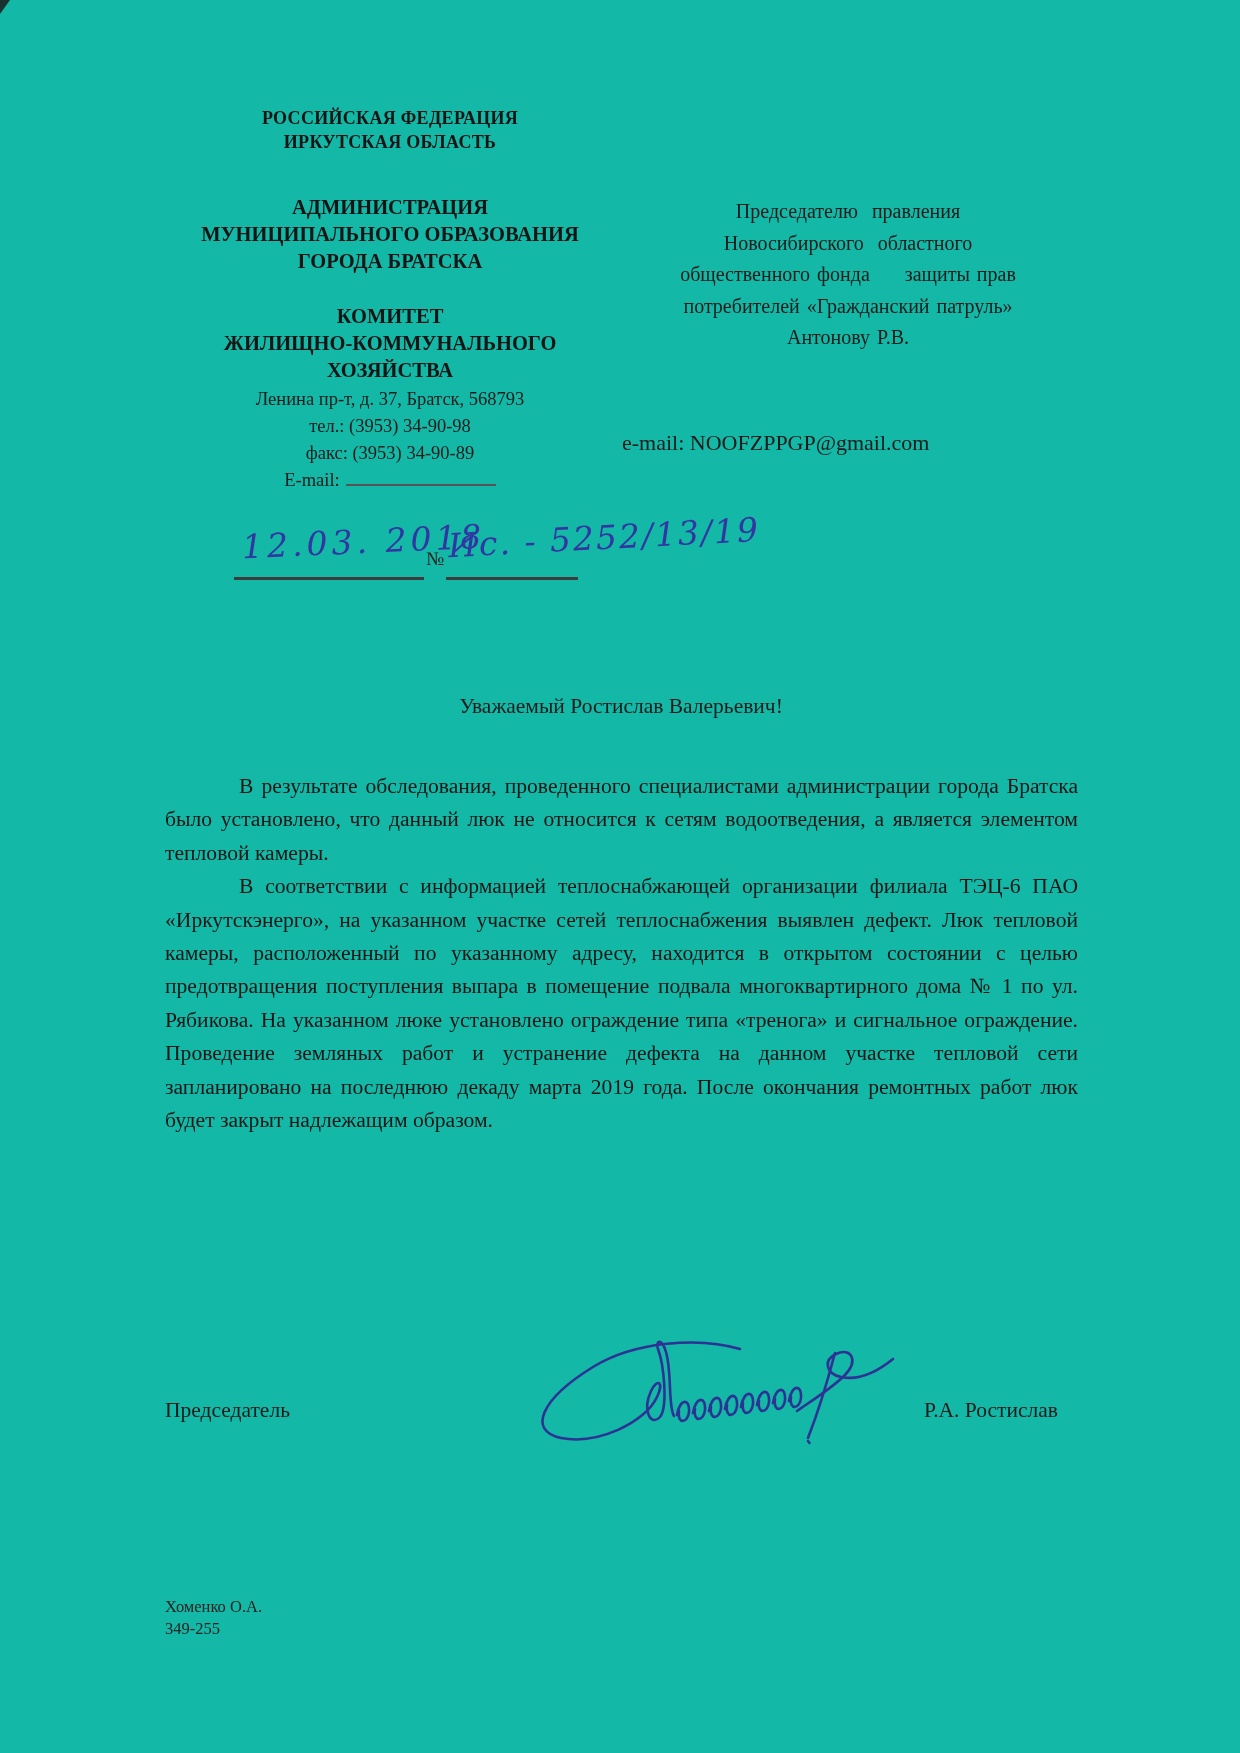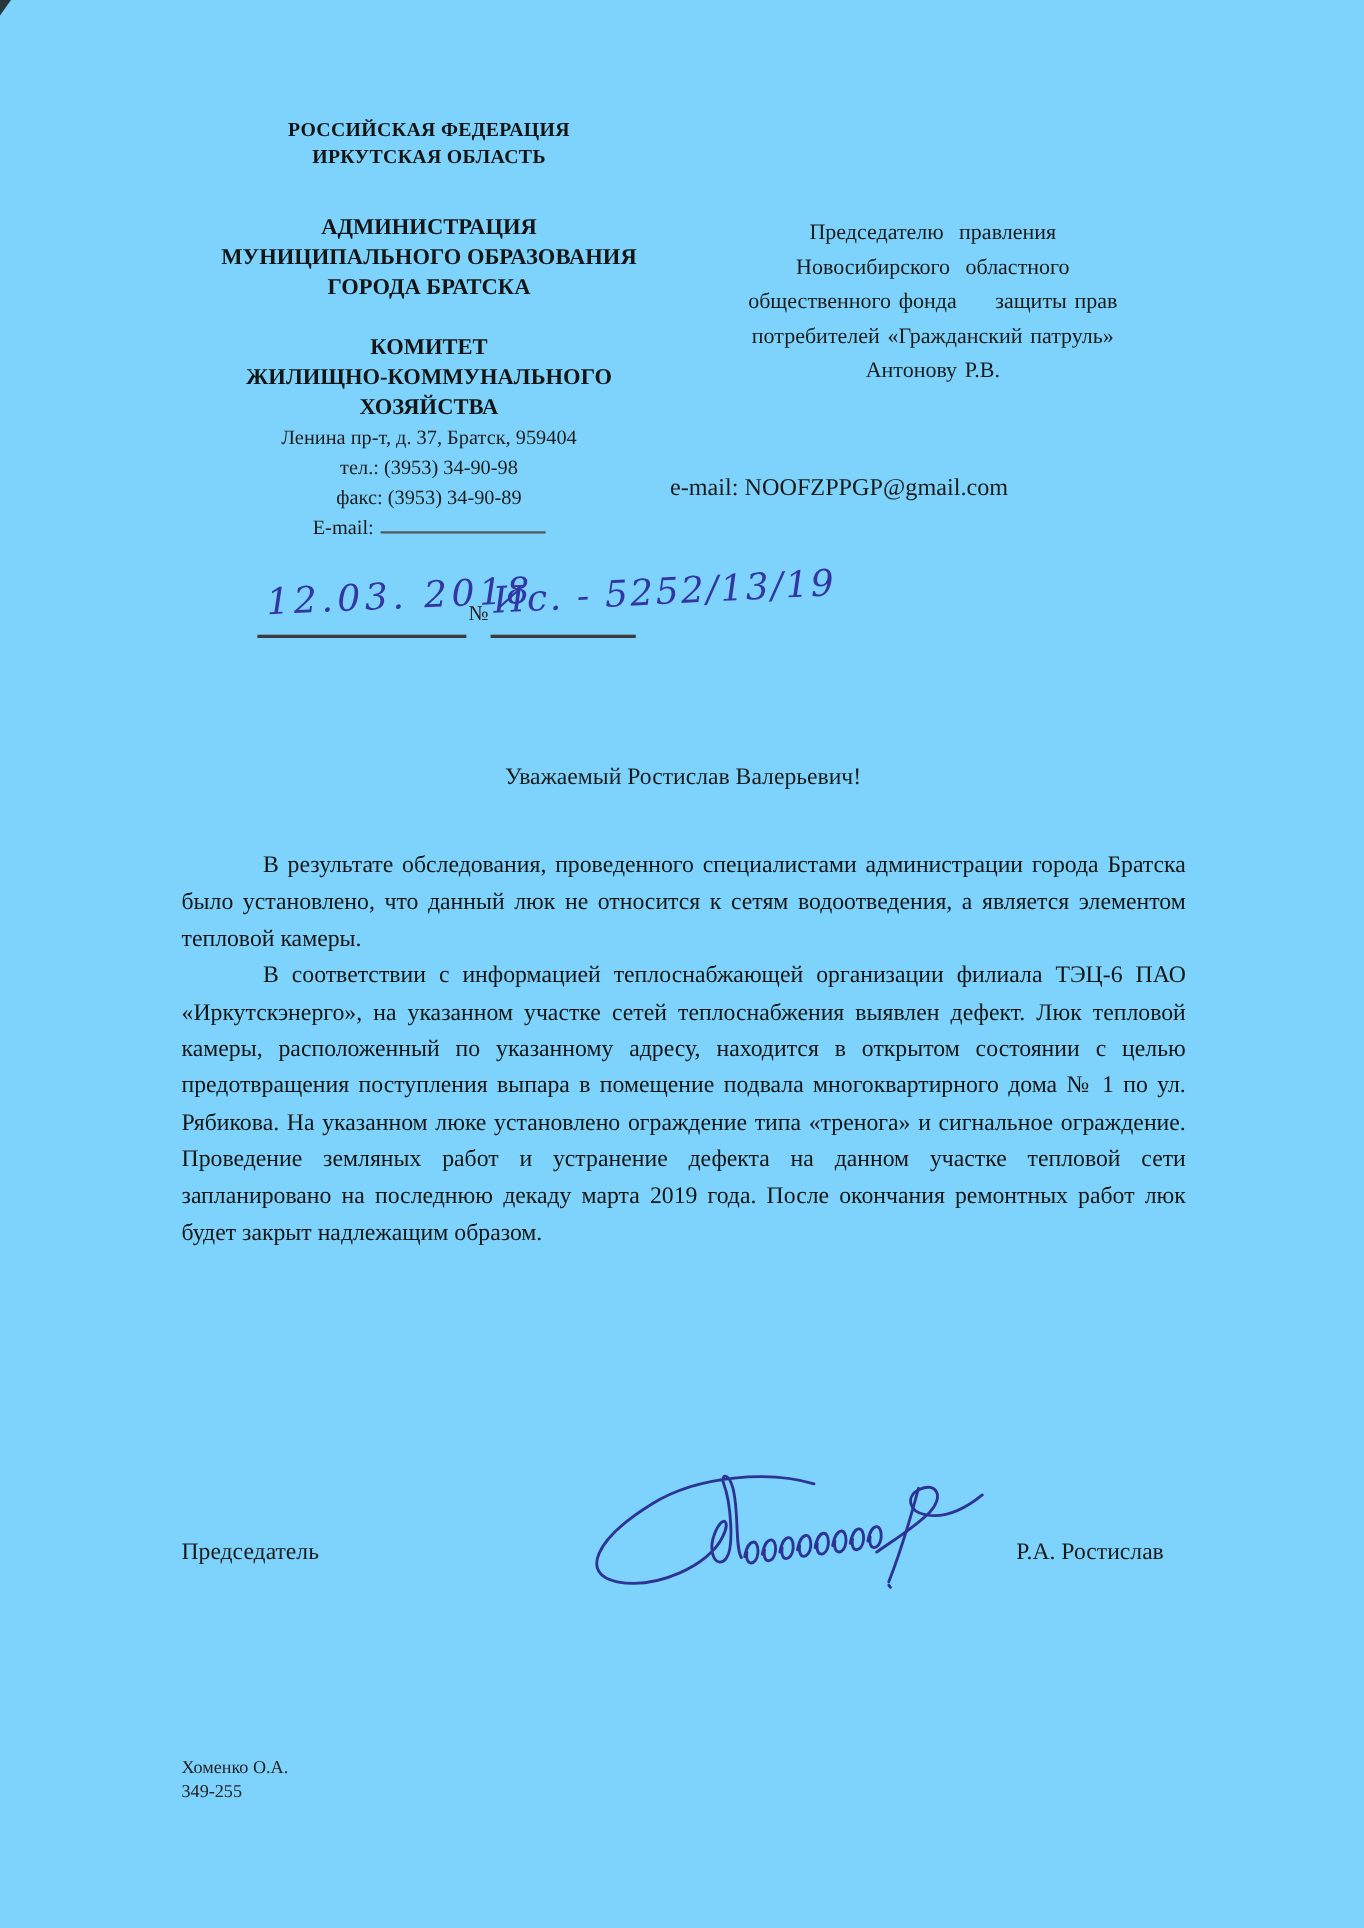--- a/index.html
+++ b/index.html
@@ -1,20 +1,20 @@
 <!DOCTYPE html>
 <html><head>
 <meta charset="utf-8">
 <style>
   html,body{margin:0;padding:0;background:#e8e8e8;}
   .page{
     position:relative;
     width:1240px;height:1753px;
     margin:0 auto;
-    background:#7dd3fc;
+    background:#14b8a6;
     font-family:"Liberation Serif","DejaVu Serif",serif;
     color:#1c1c1c;
     overflow:hidden;
   }
   .scan-corner{
     position:absolute;left:0;top:0;width:0;height:0;
     border-top:14px solid #1a1a1a;border-right:10px solid transparent;
     opacity:.85;
   }
   
@@ -51,21 +51,21 @@
   .ref-underline-2{position:absolute;left:446px;top:577px;width:132px;height:3px;background:#3c3c3c;}
   .num-sign{position:absolute;left:426px;top:548px;font-size:19px;color:#222;}
   
   .recipient{
     position:absolute;left:628px;top:196px;width:440px;
     font-size:20px;line-height:31.5px;color:#1b1b1b;white-space:pre-wrap;
     word-spacing:2px;
     text-align:center;
   }
   .recipient-email{
-    position:absolute;left:609px;top:430px;width:460px;
+    position:absolute;left:622px;top:430px;width:460px;
     font-size:22px;color:#1b1b1b;
   }
   
   .salutation{
     position:absolute;left:165px;top:694px;width:912px;
     text-align:center;font-size:21.5px;color:#1b1b1b;
   }
   .body-text{
     position:absolute;left:165px;top:770px;width:913px;
     font-size:21.6px;line-height:33.4px;text-align:justify;color:#161616;
@@ -101,21 +101,21 @@
     </div>
     <div class="admin" style="white-space:pre-line">АДМИНИСТРАЦИЯ
 МУНИЦИПАЛЬНОГО ОБРАЗОВАНИЯ
 ГОРОДА БРАТСКА</div>
     <div class="dept" style="white-space:pre-line">КОМИТЕТ
 ЖИЛИЩНО-КОММУНАЛЬНОГО
 ХОЗЯЙСТВА</div>
   </div>
 
   <div class="contact-block">
-    <div>Ленина пр-т, д. 37, Братск, 959404</div>
+    <div>Ленина пр-т, д. 37, Братск, 568793</div>
     <div>тел.:  (3953) 34-90-98</div>
     <div>факс: (3953) 34-90-89</div>
     <div>
       <span class="email-line">E-mail:</span><span class="email-blank"></span>
     </div>
   </div>
 
   <span class="hw hw-date">12.03. 2018</span>
   <span class="num-sign">№</span>
   <span class="hw hw-num">Ис. - 5252/13/19</span>

